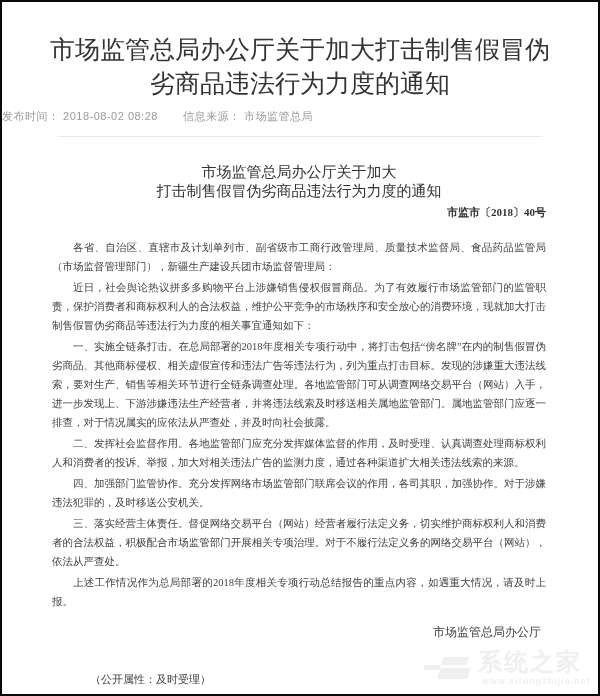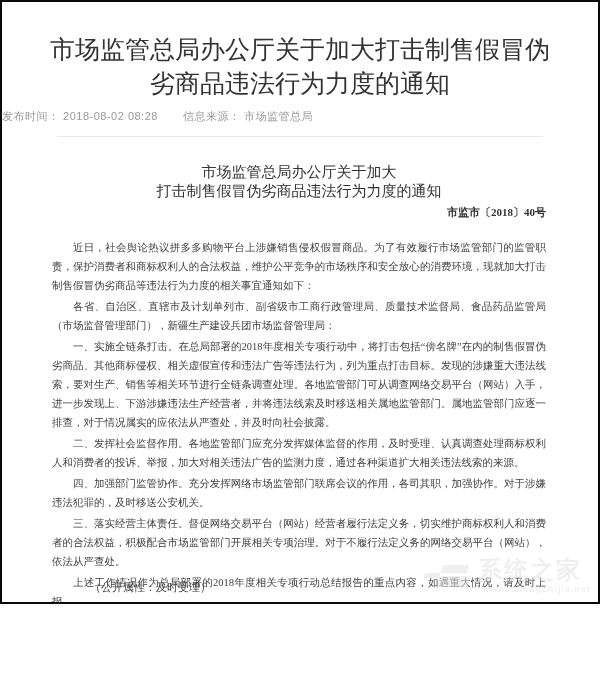--- a/index.html
+++ b/index.html
@@ -1,18 +1,18 @@
 <!DOCTYPE html>
 <html><head>
 <meta charset="utf-8">
 <style>
   html,body{margin:0;padding:0;background:#ffffff;}
   .page{
     position:relative;
-    width:600px;height:604px;
+    width:600px;height:696px;
     box-sizing:border-box;
     background:#ffffff;
     border:2px solid #0a0a0a;
     overflow:hidden;
     font-family:"Liberation Serif", serif;
     color:#3f3f3f;
   }
   
   .page-title{
     margin:30px 44px 0 44px;
@@ -143,22 +143,22 @@
   <hr class="header-divider">
 
   <div class="doc">
     <div class="doc-title">
       <div>市场监管总局办公厅关于加大</div>
       <div>打击制售假冒伪劣商品违法行为力度的通知</div>
     </div>
     <div class="doc-number">市监市〔2018〕40号</div>
 
     <div class="doc-body">
+      <p>各省、自治区、直辖市及计划单列市、副省级市工商行政管理局、质量技术监督局、食品药品监管局（市场监督管理部门），新疆生产建设兵团市场监督管理局：</p>
       <p>近日，社会舆论热议拼多多购物平台上涉嫌销售侵权假冒商品。为了有效履行市场监管部门的监管职责，保护消费者和商标权利人的合法权益，维护公平竞争的市场秩序和安全放心的消费环境，现就加大打击制售假冒伪劣商品等违法行为力度的相关事宜通知如下：</p>
-      <p>各省、自治区、直辖市及计划单列市、副省级市工商行政管理局、质量技术监督局、食品药品监管局（市场监督管理部门），新疆生产建设兵团市场监督管理局：</p>
       <p>一、实施全链条打击。在总局部署的2018年度相关专项行动中，将打击包括“傍名牌”在内的制售假冒伪劣商品、其他商标侵权、相关虚假宣传和违法广告等违法行为，列为重点打击目标。发现的涉嫌重大违法线索，要对生产、销售等相关环节进行全链条调查处理。各地监管部门可从调查网络交易平台（网站）入手，进一步发现上、下游涉嫌违法生产经营者，并将违法线索及时移送相关属地监管部门。属地监管部门应逐一排查，对于情况属实的应依法从严查处，并及时向社会披露。</p>
       <p>二、发挥社会监督作用。各地监管部门应充分发挥媒体监督的作用，及时受理、认真调查处理商标权利人和消费者的投诉、举报，加大对相关违法广告的监测力度，通过各种渠道扩大相关违法线索的来源。</p>
       <p>四、加强部门监管协作。充分发挥网络市场监管部门联席会议的作用，各司其职，加强协作。对于涉嫌违法犯罪的，及时移送公安机关。</p>
       <p>三、落实经营主体责任。督促网络交易平台（网站）经营者履行法定义务，切实维护商标权利人和消费者的合法权益，积极配合市场监管部门开展相关专项治理。对于不履行法定义务的网络交易平台（网站），依法从严查处。</p>
       <p>上述工作情况作为总局部署的2018年度相关专项行动总结报告的重点内容，如遇重大情况，请及时上报。</p>
     </div>
   </div>
 
   <div class="signature-block">
     <div>市场监管总局办公厅</div>

